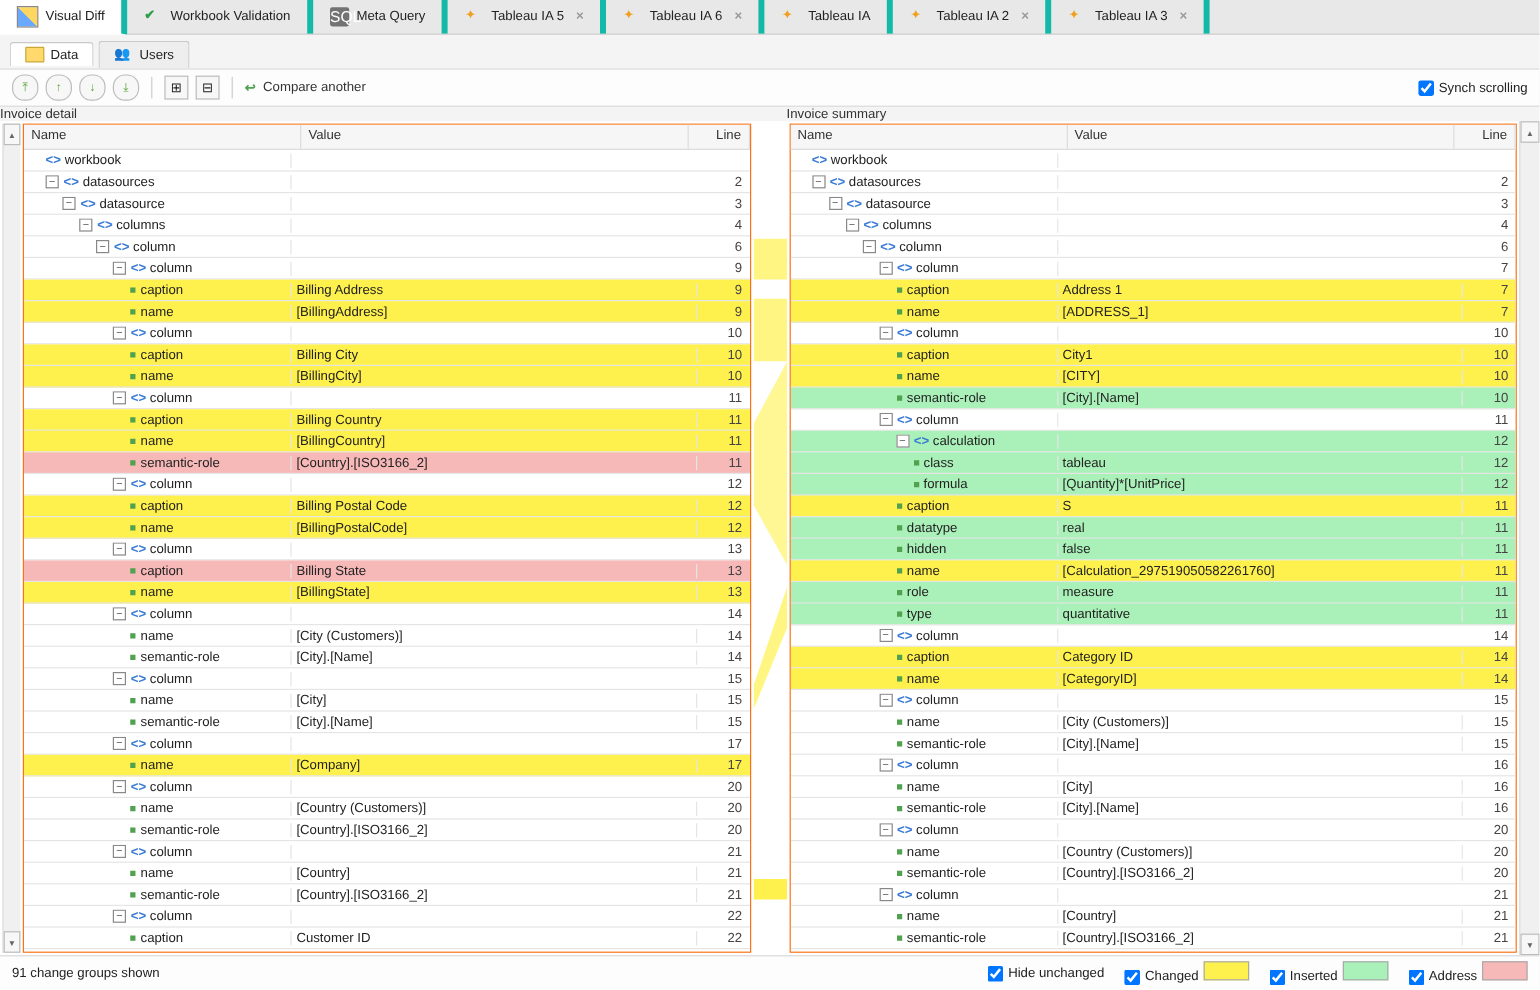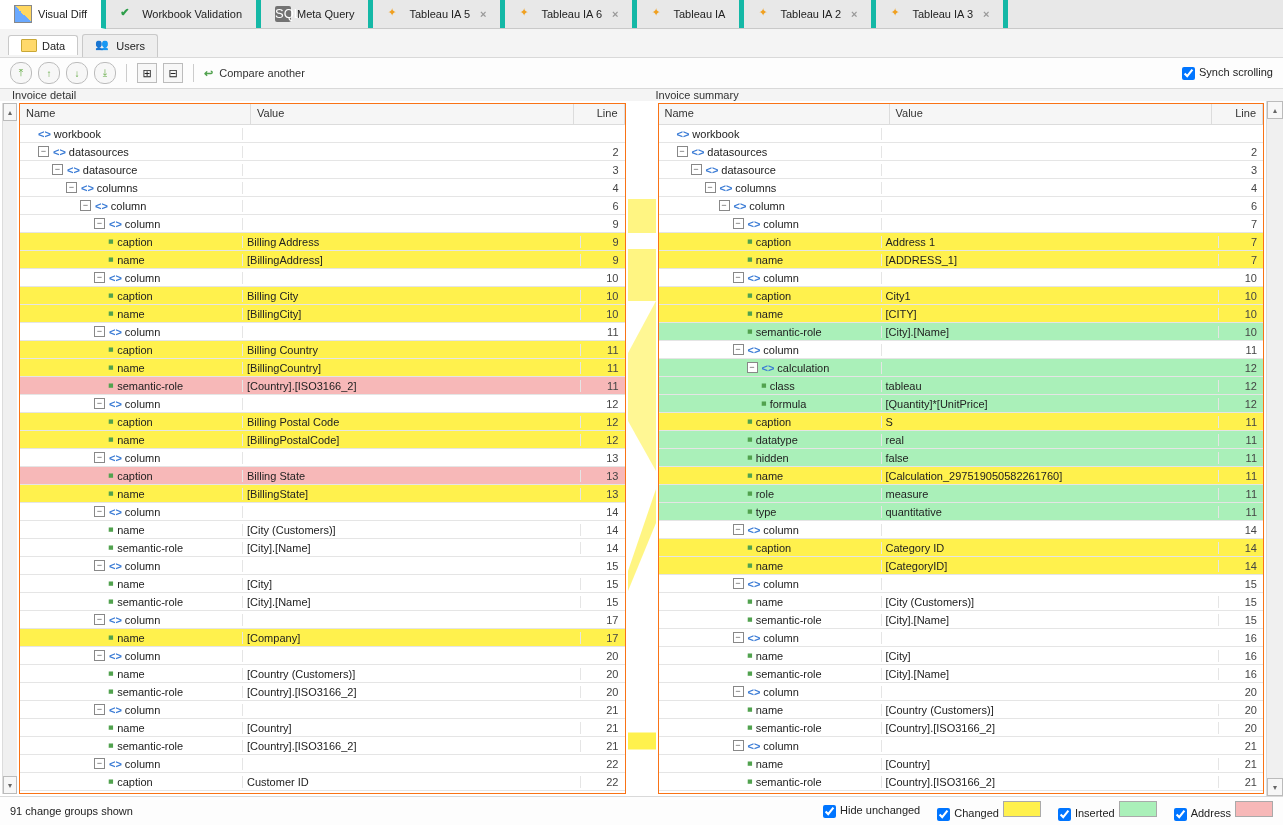--- a/index.html
+++ b/index.html
@@ -10,21 +10,21 @@
 .tab .x{color:#999;font-weight:bold;margin-left:4px}
 .subtabs{display:flex;align-items:center;height:24px;padding:4px 8px 0;background:#f4f4f4;gap:4px}
 .subtab{display:flex;align-items:center;gap:5px;padding:3px 12px;border:1px solid #c9c9c9;border-bottom:none;border-radius:3px 3px 0 0;background:#eee;cursor:pointer}
 .subtab.active{background:#fff}
 .toolbar{display:flex;align-items:center;gap:6px;padding:4px 10px;background:#fdfdfd;border-top:1px solid #d9d9d9;border-bottom:1px solid #d9d9d9}
 .tbtn{width:20px;height:20px;border:1px solid #bcbcbc;border-radius:10px;background:#f7f7f7;display:inline-flex;align-items:center;justify-content:center;cursor:pointer;font-size:10px}
 .tbtn.green{color:#5aa63a}
 .sqbtn{width:18px;height:18px;border:1px solid #bcbcbc;background:#f7f7f7;display:inline-flex;align-items:center;justify-content:center;cursor:pointer}
 .sep{width:1px;height:18px;background:#ccc;margin:0 4px}
 .rightside{margin-left:auto;display:flex;align-items:center;gap:4px}
-.pane-titles{display:flex;padding:0 12px;font-size:11px;color:#333}
+.pane-titles{display:flex;padding:0 0;font-size:11px;color:#333}
 .pane-title{flex:1}
 .grids{display:flex;flex:1;min-height:0;background:#fff}
 .grid{display:flex;flex-direction:column;flex:1;min-width:0;border:1px solid #f97316;margin:2px}
 .gridhead{display:flex;background:#f6f6f6;border-bottom:1px solid #dcdcdc;height:20px;align-items:stretch}
 .gh{padding:3px 6px;border-right:1px solid #dcdcdc;font-size:11px;color:#333}
 .gh-name{flex:0 0 218px}
 .gh-val{flex:1}
 .gh-line{flex:0 0 38px;text-align:right}
 .gridbody{flex:1;overflow:hidden;position:relative}
 .row{display:flex;height:17px;align-items:center;border-bottom:1px solid #e5e5e5;font-size:11px}

